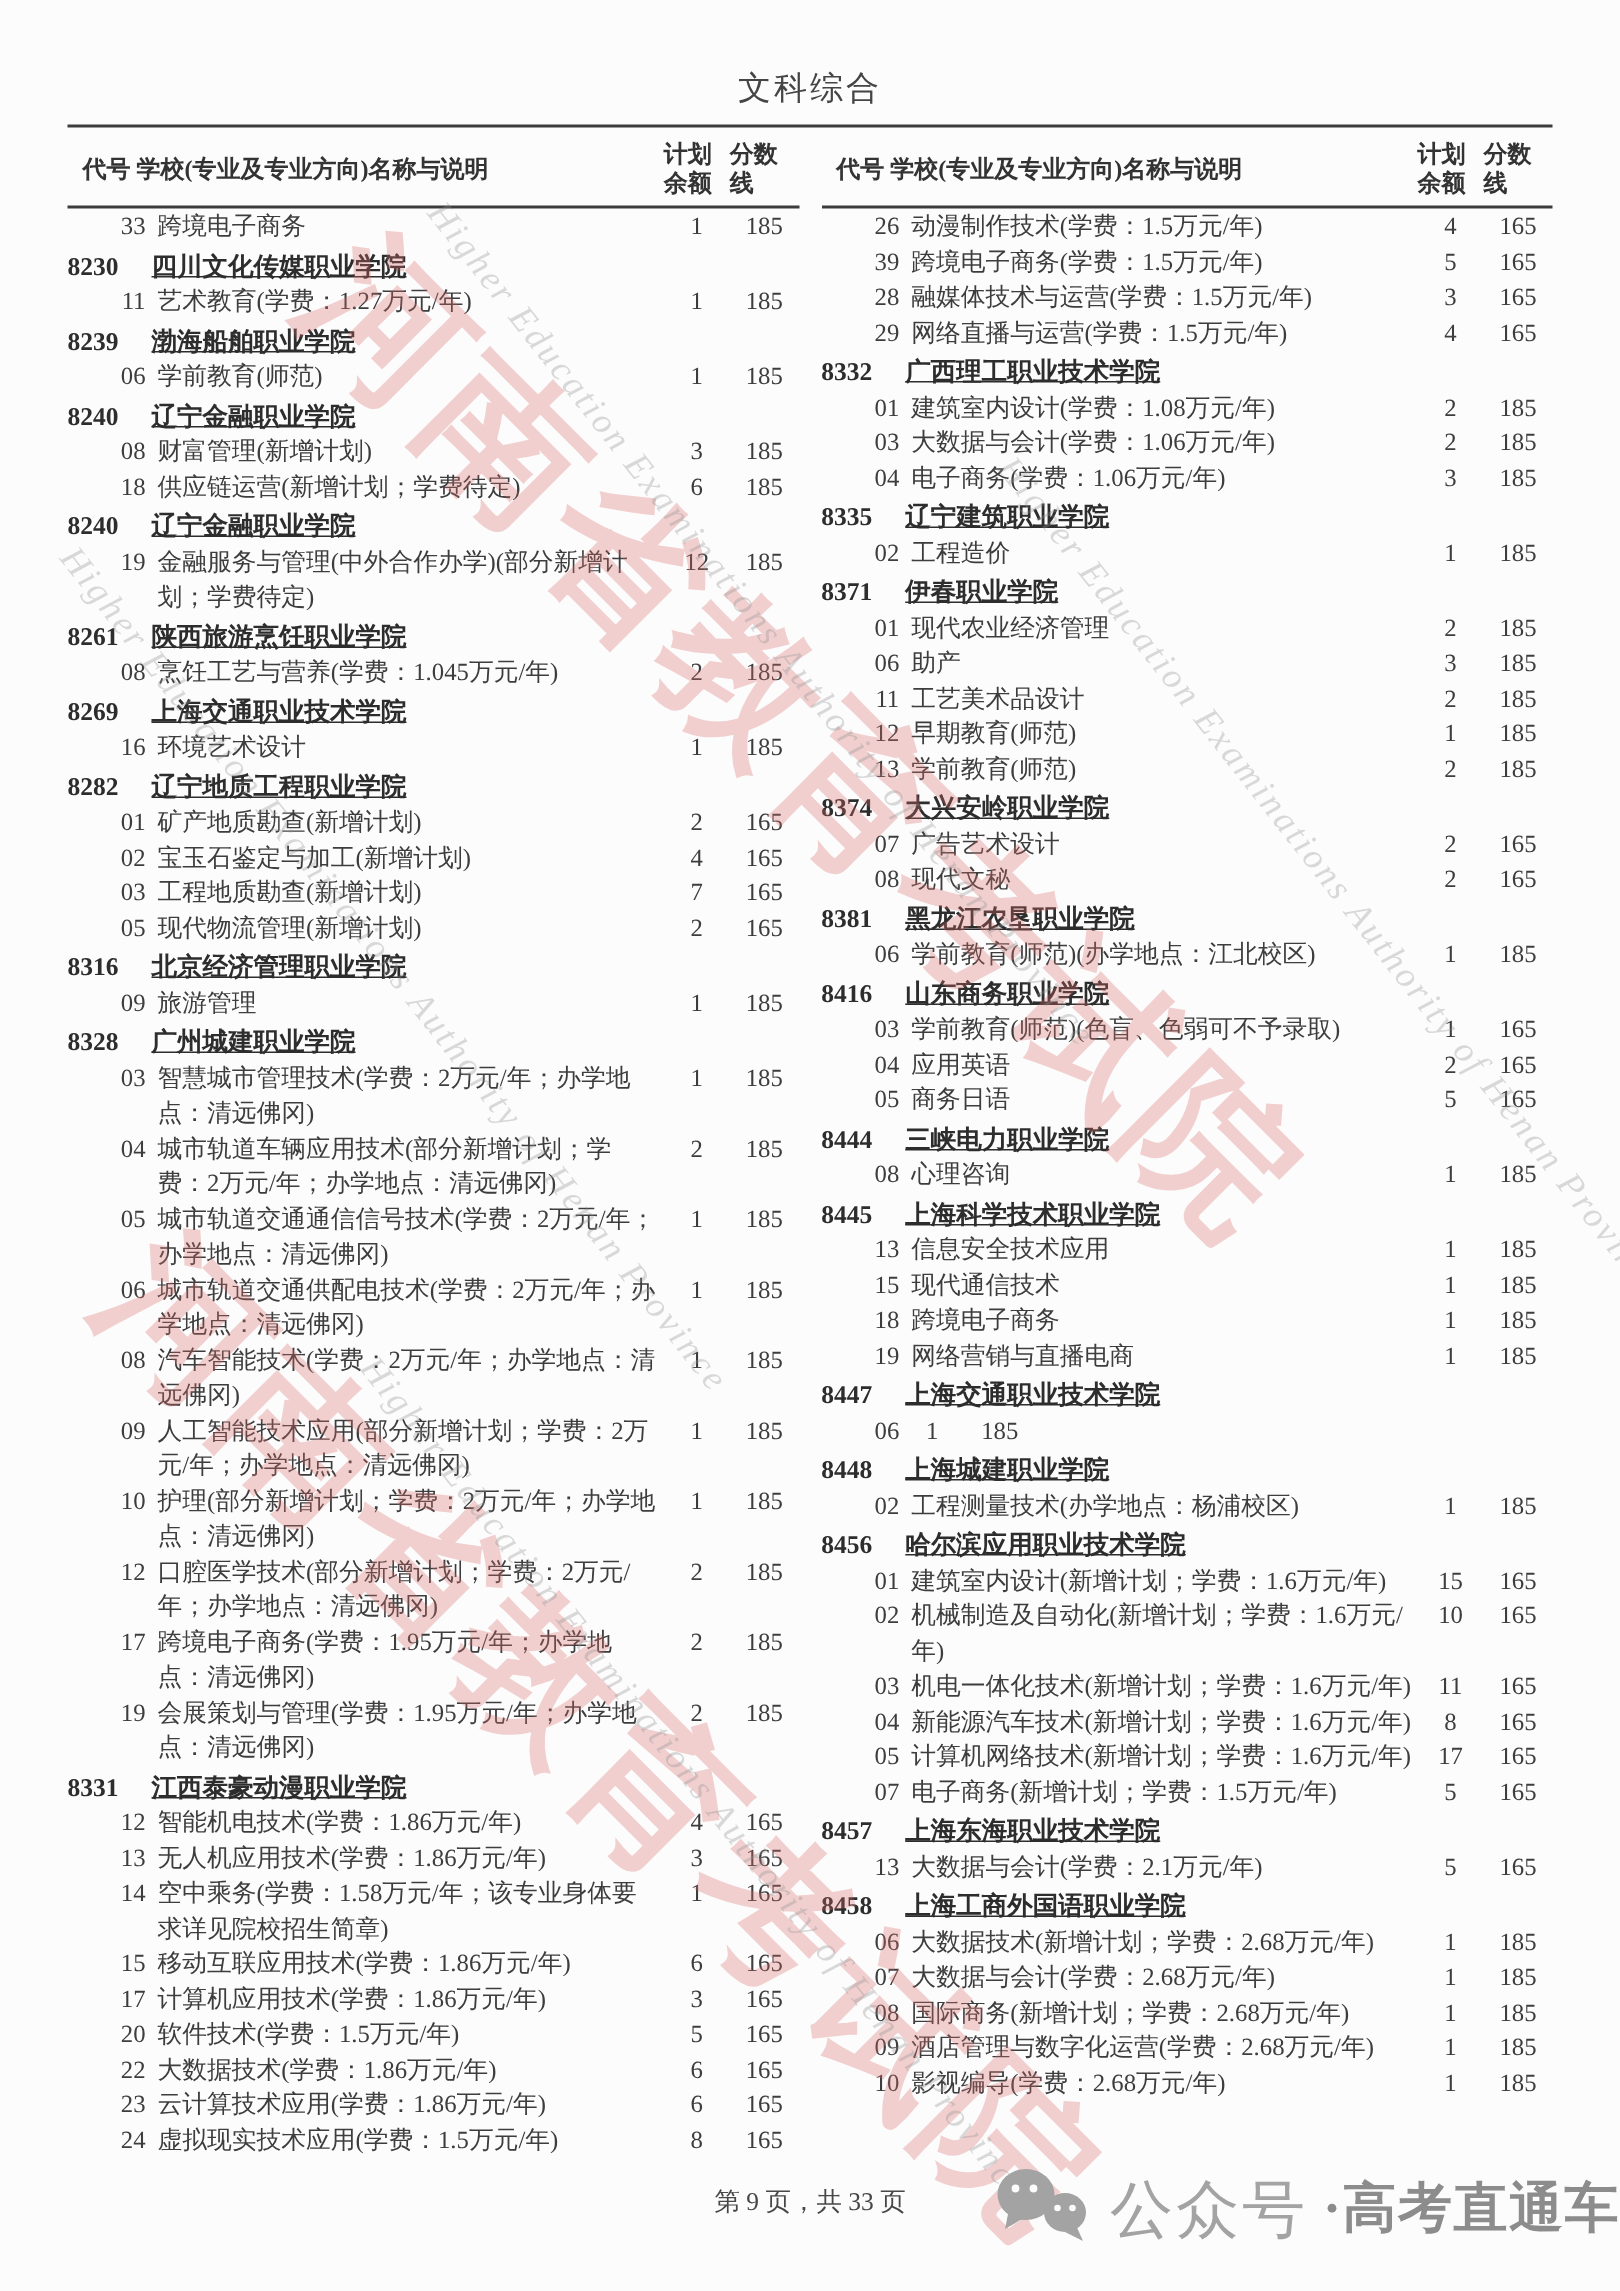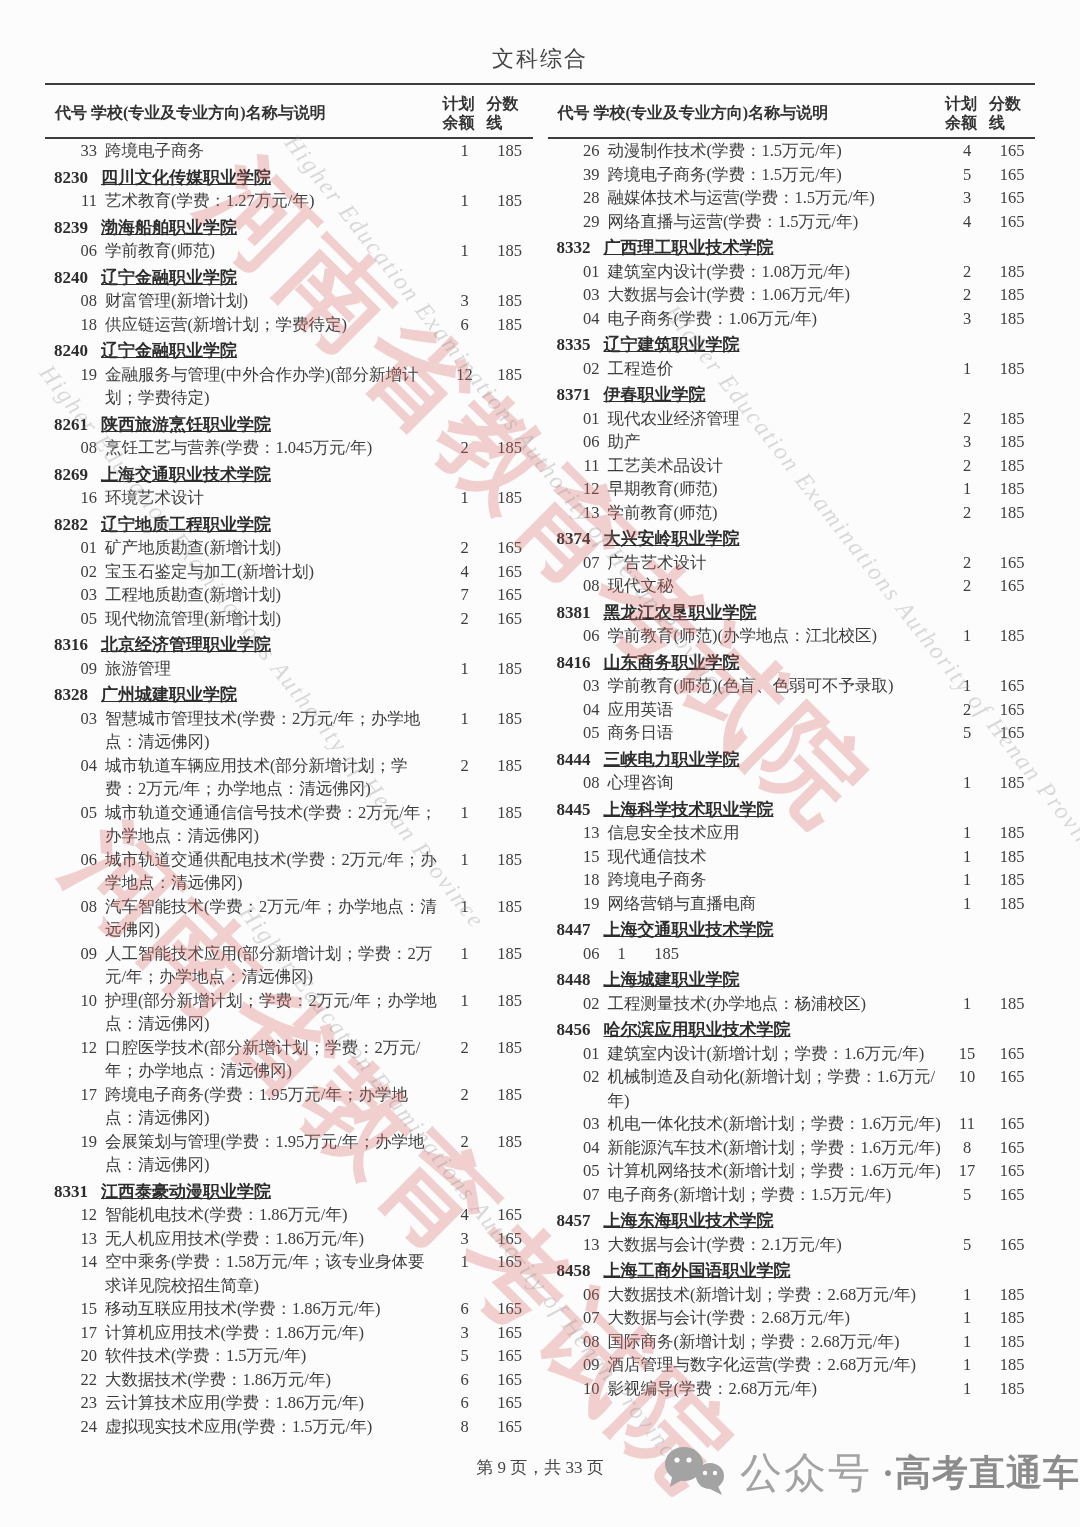--- a/index.html
+++ b/index.html
@@ -8,21 +8,21 @@
   .doc-title{padding-top:44px;text-align:center;font-size:22px;letter-spacing:2px;color:#454545;}
   .top-rule{margin:9px 45px 0 45px;border-top:2.5px solid #3c3c3c;}
   .columns{display:flex;gap:15px;padding:0 45px;position:relative;z-index:1;}
   .column{flex:1;min-width:0;}
   .col-header{display:flex;align-items:center;font-weight:bold;font-size:16px;color:#333;
               padding:9px 0 5px 0;border-bottom:2.5px solid #3c3c3c;}
   .col-header .head-main{flex:1;padding-left:10px;}
   .head-plan,.head-score{width:44px;text-align:left;line-height:19px;flex:none;}
   .head-score{width:46px;}
   .school-row{display:flex;font-weight:bold;font-size:17px;color:#2d2d2d;line-height:23.5px;padding-top:3px;}
-  .code{width:52px;text-align:center;flex:none;}
+  .code{width:52px;text-align:left;flex:none;}
   .school-name{margin-left:4px;text-decoration:underline;}
   .major-row{display:flex;font-size:16.5px;line-height:23.5px;align-items:flex-start;}
   .m-num{width:52px;text-align:right;flex:none;}
   .m-name{flex:1;margin-left:8px;padding-right:4px;word-break:break-all;}
   .m-plan{width:44px;text-align:center;flex:none;}
   .m-score{width:46px;text-align:center;flex:none;}
   .footer-page{position:absolute;left:0;right:0;bottom:48px;text-align:center;font-size:17px;color:#474747;z-index:3;}
   .wm{position:absolute;pointer-events:none;white-space:nowrap;z-index:2;}
   .wm-cn{font-size:105px;font-weight:bold;transform:rotate(45deg);transform-origin:left top;
          letter-spacing:6px;opacity:.30;}

